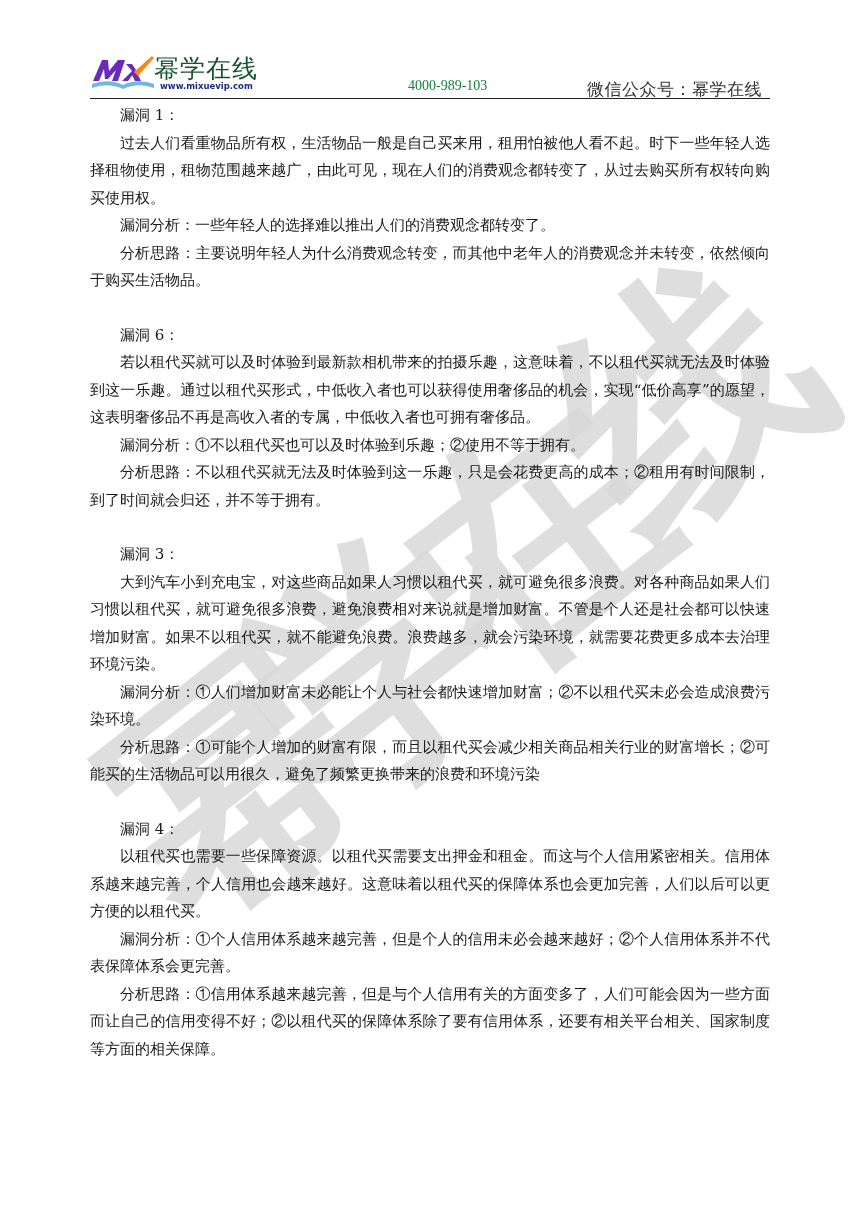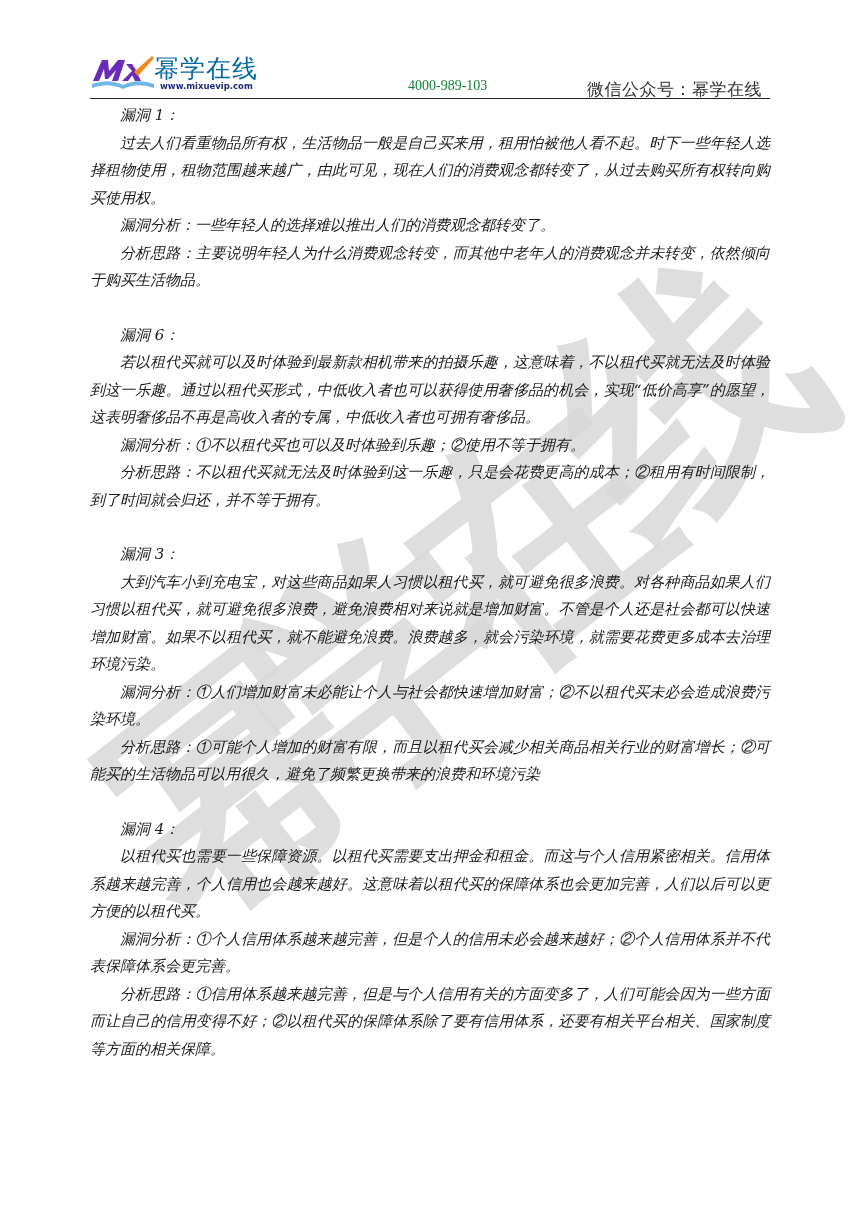--- a/index.html
+++ b/index.html
@@ -9,21 +9,21 @@
     color: #1a1a1a;
   }
   .page { position: absolute; left: 0; top: 0; width: 859px; height: 1214px; }
 
   
   .header { position: absolute; left: 90px; top: 52px; width: 680px; height: 46px; }
   .logo { position: absolute; left: 0; top: 0; width: 180px; height: 44px; }
   .logo svg { position: absolute; left: 0; top: 2px; }
   .logo-cn {
     position: absolute; left: 64px; top: 0px;
-    font-size: 25px; color: #0369a1; letter-spacing: 1px;
+    font-size: 25px; color: #14532d; letter-spacing: 1px;
     font-family: "DejaVu Serif", serif;
   }
   .logo-url {
     position: absolute; left: 70px; top: 29px;
     font-size: 8.5px; font-weight: bold; color: #1d2a7a;
     font-family: "DejaVu Sans", sans-serif;
   }
   .hotline {
     position: absolute; left: 318px; top: 26px;
     font-size: 14px; font-family: "Liberation Serif", serif; color: #15803d;
@@ -43,21 +43,21 @@
     position: absolute; color: #d9d9d9; font-size: 250px; line-height: 1;
     font-family: "DejaVu Serif", serif; font-weight: bold;
     transform: rotate(-38deg); opacity: 0.85;
   }
 
   
   .content {
     position: absolute; left: 90px; top: 102px; width: 680px; z-index: 1;
     font-size: 15px; line-height: 27.5px; text-align: justify;
   }
-  .content p { margin: 0; text-indent: 2em; font-style: italic; }
+  .content p { margin: 0; text-indent: 2em; }
   .content .title { text-indent: 2em; }
   .content .gap { height: 27px; }
 
   .footer {
     position: absolute; left: 0; top: 1152px; width: 859px; text-align: center;
     font-size: 11px; color: #333; z-index: 1;
   }
 </style>
 </head>
 <body>

